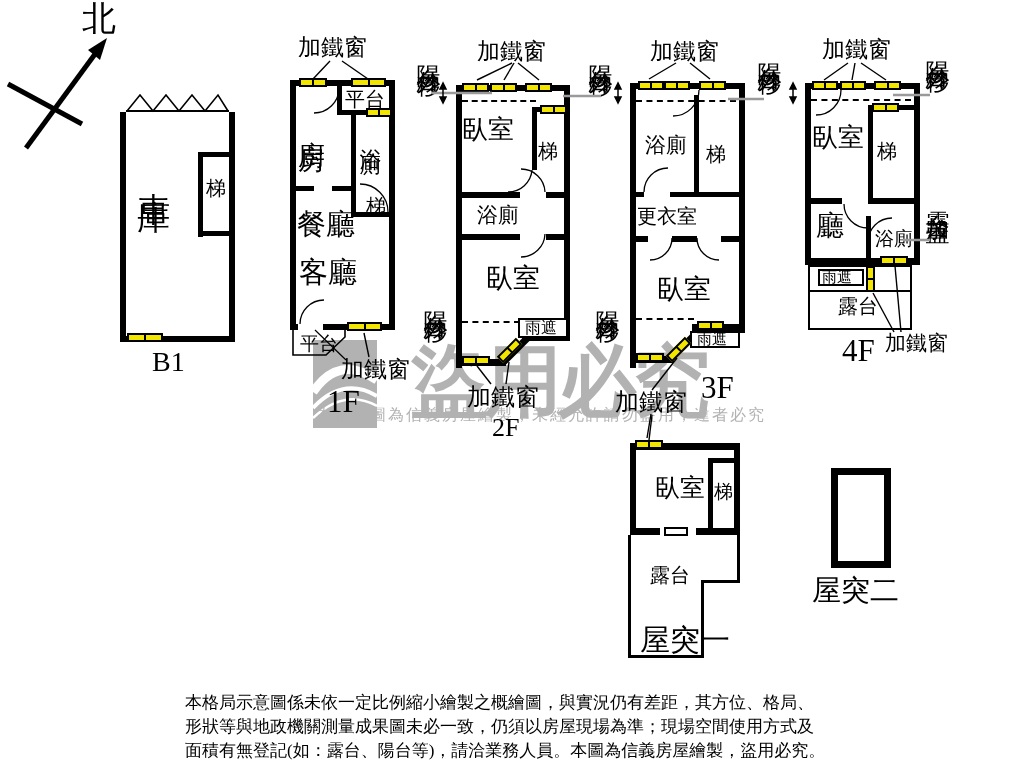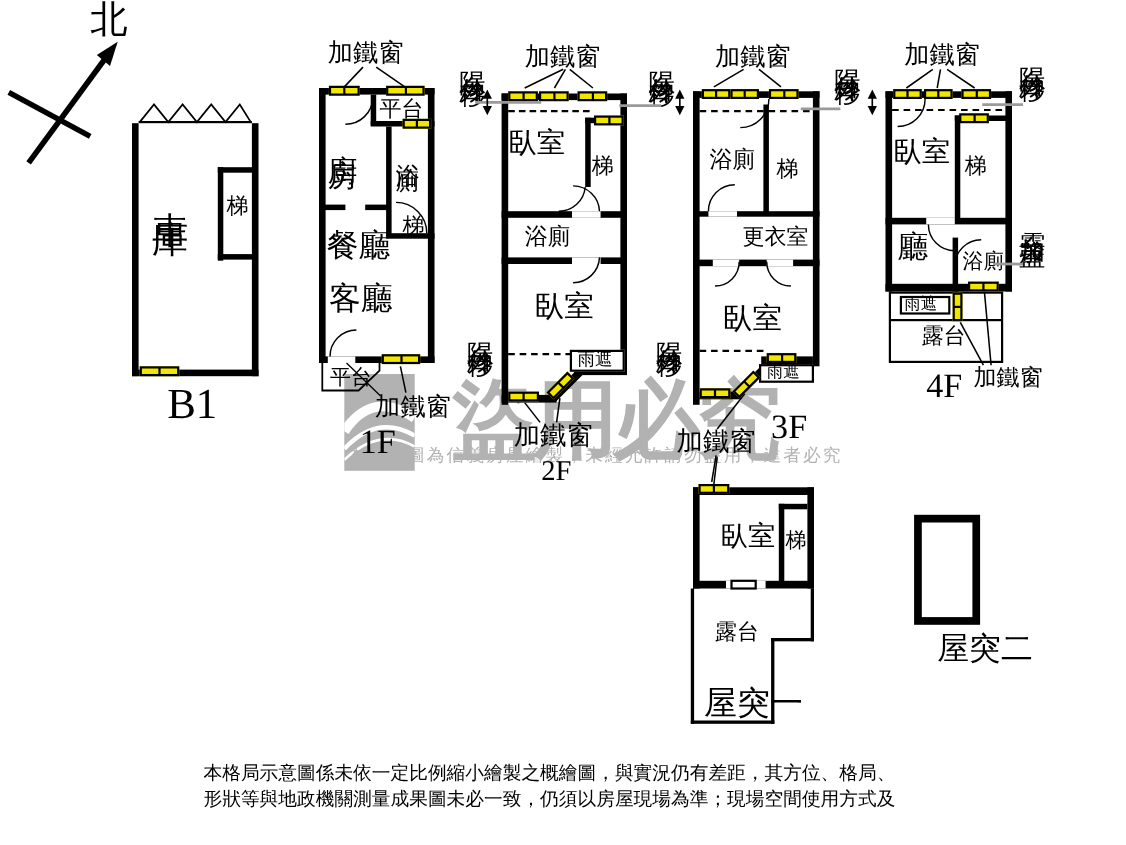--- a/index.html
+++ b/index.html
@@ -40,21 +40,21 @@
   <div class="wall plan-el" style="left:120px;top:112px;width:6px;height:230px;"></div>
   <div class="wall plan-el" style="left:229px;top:112px;width:6px;height:230px;"></div>
   <div class="wall plan-el" style="left:120px;top:336px;width:115px;height:6px;"></div>
   <div class="thin plan-el" style="left:126px;top:110px;width:103px;height:2px;"></div>
   <div class="wall plan-el" style="left:198px;top:152px;width:5px;height:85px;"></div>
   <div class="wall plan-el" style="left:198px;top:152px;width:34px;height:5px;"></div>
   <div class="wall plan-el" style="left:198px;top:231px;width:34px;height:5px;"></div>
   <div class="win plan-el" style="left:127px;top:333px;width:36px;"></div>
   <div class="lbl vtext plan-el" style="left:136px;top:166px;font-size:33px;letter-spacing:6px;">車庫</div>
   <div class="lbl plan-el" style="left:206px;top:178px;font-size:20px;">梯</div>
-  <div class="lbl plan-el" style="left:152px;top:348px;font-size:39px;">B1</div>
+  <div class="lbl plan-el" style="left:152px;top:348px;font-size:28px;">B1</div>
 
   <div class="wall plan-el" style="left:290px;top:80px;width:105px;height:6px;"></div>
   <div class="wall plan-el" style="left:290px;top:80px;width:6px;height:250px;"></div>
   <div class="wall plan-el" style="left:389px;top:80px;width:6px;height:250px;"></div>
   <div class="wall plan-el" style="left:290px;top:324px;width:105px;height:6px;"></div>
   <div class="gap plan-el" style="left:298px;top:324px;width:25px;height:6px;"></div>
   <div class="win plan-el" style="left:299px;top:78px;width:28px;"></div>
   <div class="win plan-el" style="left:351px;top:78px;width:35px;"></div>
   <div class="wall plan-el" style="left:337px;top:86px;width:5px;height:28px;"></div>
   <div class="wall plan-el" style="left:337px;top:110px;width:58px;height:5px;"></div>
@@ -121,21 +121,21 @@
   <div class="wall plan-el" style="left:630px;top:356px;width:44px;height:7px;"></div>
   <div class="wall plan-el" style="left:666px;top:343px;width:34px;height:7px;transform:rotate(-45deg);"></div>
   <div class="wall plan-el" style="left:692px;top:324px;width:47px;height:7px;"></div>
   <div class="win plan-el" style="left:697px;top:321px;width:27px;"></div>
   <div class="thinbox plan-el" style="left:690px;top:331px;width:50px;height:17px;"></div>
   <div class="dash plan-el" style="left:636px;top:318px;width:58px;"></div>
   <div class="win plan-el" style="left:636px;top:353px;width:28px;"></div>
   <div class="win plan-el" style="left:665px;top:345px;width:27px;transform:rotate(-45deg);"></div>
   <div class="lbl plan-el" style="left:645px;top:135px;font-size:21px;">浴廁</div>
   <div class="lbl plan-el" style="left:706px;top:144px;font-size:20px;">梯</div>
-  <div class="lbl plan-el" style="left:675px;top:206px;font-size:20px;">更衣室</div>
+  <div class="lbl plan-el" style="left:637px;top:206px;font-size:20px;">更衣室</div>
   <div class="lbl plan-el" style="left:657px;top:276px;font-size:27px;">臥室</div>
   <div class="lbl plan-el" style="left:697px;top:332px;font-size:15px;z-index:7;">雨遮</div>
   <div class="lbl plan-el" style="left:650px;top:40px;font-size:23px;">加鐵窗</div>
   <div class="lbl plan-el" style="left:615px;top:390px;font-size:24px;">加鐵窗</div>
   <div class="lbl plan-el" style="left:701px;top:372px;font-size:31px;">3F</div>
 
   <div class="wall plan-el" style="left:805px;top:83px;width:115px;height:6px;"></div>
   <div class="wall plan-el" style="left:805px;top:83px;width:6px;height:182px;"></div>
   <div class="wall plan-el" style="left:914px;top:83px;width:6px;height:182px;"></div>
   <div class="win plan-el" style="left:812px;top:81px;width:26px;"></div>
@@ -177,32 +177,33 @@
   <div class="thin plan-el" style="left:628px;top:655px;width:76px;height:3px;"></div>
   <div class="thin plan-el" style="left:737px;top:535px;width:3px;height:48px;"></div>
   <div class="thin plan-el" style="left:701px;top:580px;width:39px;height:3px;"></div>
   <div class="thin plan-el" style="left:701px;top:580px;width:3px;height:78px;"></div>
   <div class="lbl plan-el" style="left:655px;top:475px;font-size:25px;">臥室</div>
   <div class="lbl plan-el" style="left:714px;top:482px;font-size:19px;">梯</div>
   <div class="lbl plan-el" style="left:650px;top:565px;font-size:20px;">露台</div>
   <div class="lbl plan-el" style="left:640px;top:625px;font-size:30px;">屋突一</div>
 
   <div class="plan-el" style="position:absolute;left:831px;top:468px;width:60px;height:100px;border:7px solid #000;box-sizing:border-box;"></div>
-  <div class="lbl plan-el" style="left:812px;top:576px;font-size:29px;margin-left:40px;">屋突二</div>
+  <div class="lbl plan-el" style="left:812px;top:576px;font-size:29px;">屋突二</div>
 
   <div class="lbl vtext plan-el" style="left:416px;top:46px;font-size:24px;letter-spacing:3px;">陽台外移</div>
   <div class="lbl vtext plan-el" style="left:588px;top:46px;font-size:24px;letter-spacing:3px;">陽台外移</div>
   <div class="lbl vtext plan-el" style="left:757px;top:44px;font-size:24px;letter-spacing:3px;">陽台外移</div>
   <div class="lbl vtext plan-el" style="left:925px;top:42px;font-size:24px;letter-spacing:3px;">陽台外移</div>
   <div class="lbl vtext plan-el" style="left:423px;top:292px;font-size:24px;letter-spacing:3px;">陽台外移</div>
   <div class="lbl vtext plan-el" style="left:595px;top:292px;font-size:24px;letter-spacing:3px;">陽台外移</div>
   <div class="lbl vtext plan-el" style="left:925px;top:192px;font-size:24px;letter-spacing:3px;">露台加蓋</div>
 
   <div class="lbl" style="left:185px;top:718px;font-size:17px;z-index:5;">形狀等與地政機關測量成果圖未必一致，仍須以房屋現場為準；現場空間使用方式及</div>
   <div class="lbl" style="left:185px;top:694px;font-size:17px;z-index:5;">本格局示意圖係未依一定比例縮小繪製之概繪圖，與實況仍有差距，其方位、格局、</div>
+  <div class="lbl" style="left:185px;top:742px;font-size:17px;z-index:5;">面積有無登記(如：露台、陽台等)，請洽業務人員。本圖為信義房屋繪製，盜用必究。</div>
 
   <svg class="overlay" width="1024" height="768">
 
     <g>
       <line x1="26" y1="148" x2="98" y2="50" stroke="#000" stroke-width="5"></line>
       <polygon points="107,38 88,50 100,60" fill="#000"></polygon>
       <line x1="8" y1="84" x2="82" y2="124" stroke="#000" stroke-width="5"></line>
     </g>
 
     <polyline points="127,111 140,95 153,111 166,95 179,111 192,95 205,111 218,95 228,111" fill="none" stroke="#000" stroke-width="1.6"></polyline>

